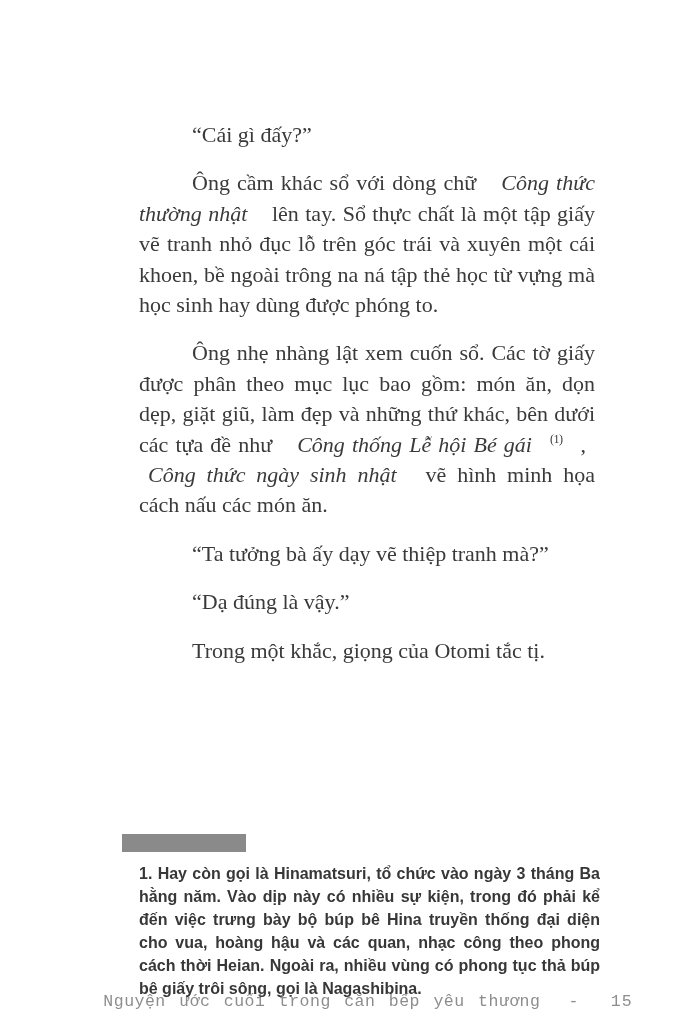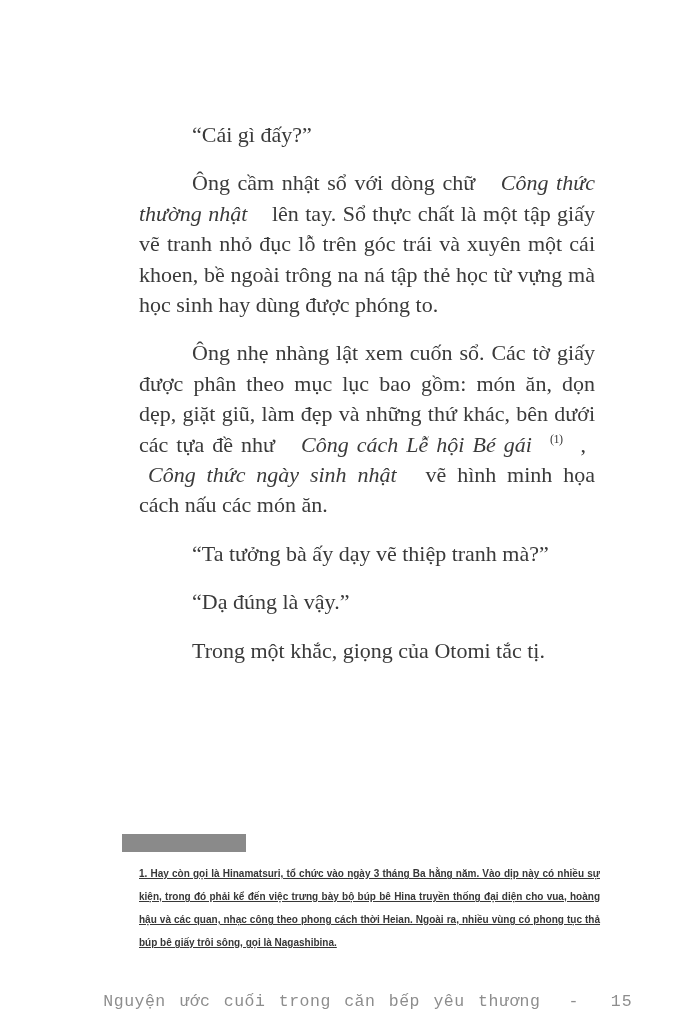--- a/index.html
+++ b/index.html
@@ -41,25 +41,24 @@
     left: 104px; top: 816px;
     width: 124px; height: 2px;
     background: #8a8a8a;
   }
   .footnote {
     position: absolute;
     left: 103px; top: 826px;
     width: 497px;
     font-family: "Liberation Sans", sans-serif;
     font-weight: 600;
-    font-size: 10px;
+    font-size: 16px;
     line-height: 23px;
     color: #373737;
     text-align: justify;
-    text-decoration: underline;
   }
   
   .footer {
     position: absolute;
     left: 0; top: 965px;
     width: 700px;
     text-align: center;
     font-family: Liberation Mono, monospace;
     font-size: 16.5px;
     color: #8d8d8d;
@@ -70,22 +69,22 @@
   .footer .pageno { letter-spacing: 1px; }
 </style>
 </head>
 <body>
 
 <div class="page">
 
   <div class="body-text">
 
   <p class="para"><span>“Cái gì đấy?”</span></p>
-      <p class="para"><span>Ông cầm nhật sổ với dòng chữ </span><span class="italic">Công thức thường nhật</span><span> lên tay. Sổ thực chất là một tập giấy vẽ tranh nhỏ đục lỗ trên góc trái và xuyên một cái khoen, bề ngoài trông na ná tập thẻ học từ vựng mà học sinh hay dùng được phóng to.</span></p>
-      <p class="para"><span>Ông nhẹ nhàng lật xem cuốn sổ. Các tờ giấy được phân theo mục lục bao gồm: món ăn, dọn dẹp, giặt giũ, làm đẹp và những thứ khác, bên dưới các tựa đề như </span><span class="italic">Công cách Lễ hội Bé gái</span><span class="sup">(1)</span><span>, </span><span class="italic">Công thức ngày sinh nhật</span><span> vẽ hình minh họa cách nấu các món ăn.</span></p>
+      <p class="para"><span>Ông cầm khác sổ với dòng chữ </span><span class="italic">Công thức thường nhật</span><span> lên tay. Sổ thực chất là một tập giấy vẽ tranh nhỏ đục lỗ trên góc trái và xuyên một cái khoen, bề ngoài trông na ná tập thẻ học từ vựng mà học sinh hay dùng được phóng to.</span></p>
+      <p class="para"><span>Ông nhẹ nhàng lật xem cuốn sổ. Các tờ giấy được phân theo mục lục bao gồm: món ăn, dọn dẹp, giặt giũ, làm đẹp và những thứ khác, bên dưới các tựa đề như </span><span class="italic">Công thống Lễ hội Bé gái</span><span class="sup">(1)</span><span>, </span><span class="italic">Công thức ngày sinh nhật</span><span> vẽ hình minh họa cách nấu các món ăn.</span></p>
       <p class="para"><span>“Ta tưởng bà ấy dạy vẽ thiệp tranh mà?”</span></p>
       <p class="para"><span>“Dạ đúng là vậy.”</span></p>
       <p class="para"><span>Trong một khắc, giọng của Otomi tắc tị.</span></p>
     </div>
 
   <div class="footnote-divider"></div>
 
   <div class="footnote">
     <p>1. Hay còn gọi là Hinamatsuri, tổ chức vào ngày 3 tháng Ba hằng năm. Vào dịp này có nhiều sự kiện, trong đó phải kể đến việc trưng bày bộ búp bê Hina truyền thống đại diện cho vua, hoàng hậu và các quan, nhạc công theo phong cách thời Heian. Ngoài ra, nhiều vùng có phong tục thả búp bê giấy trôi sông, gọi là Nagashibina.</p>
   </div>

